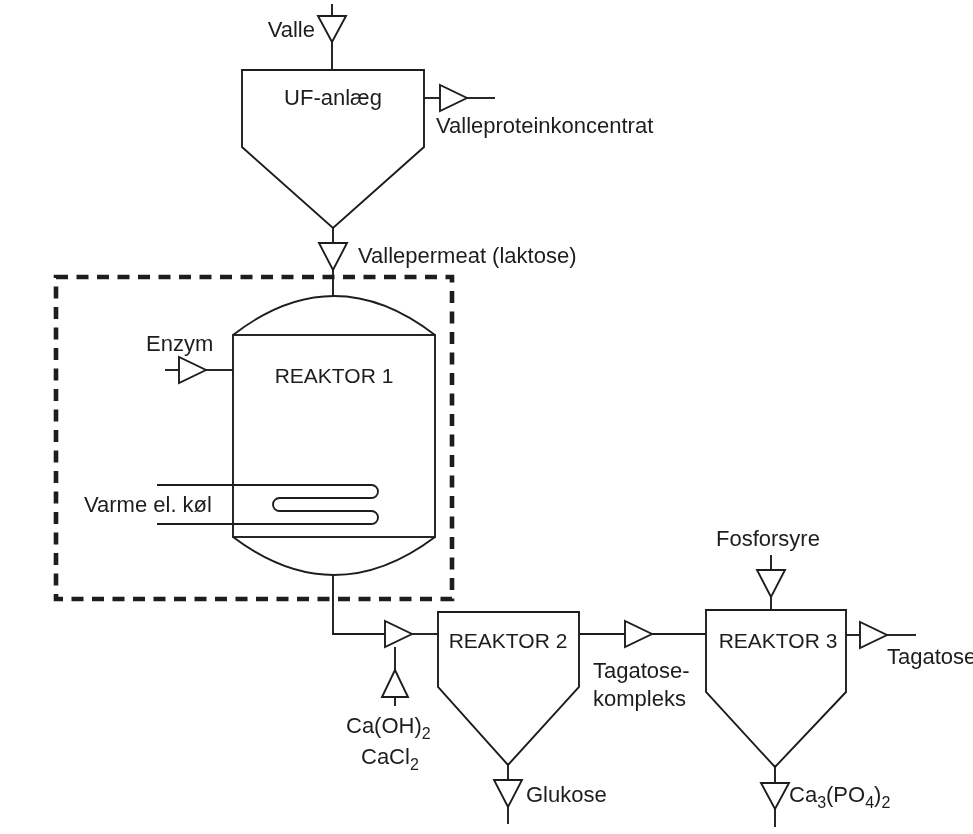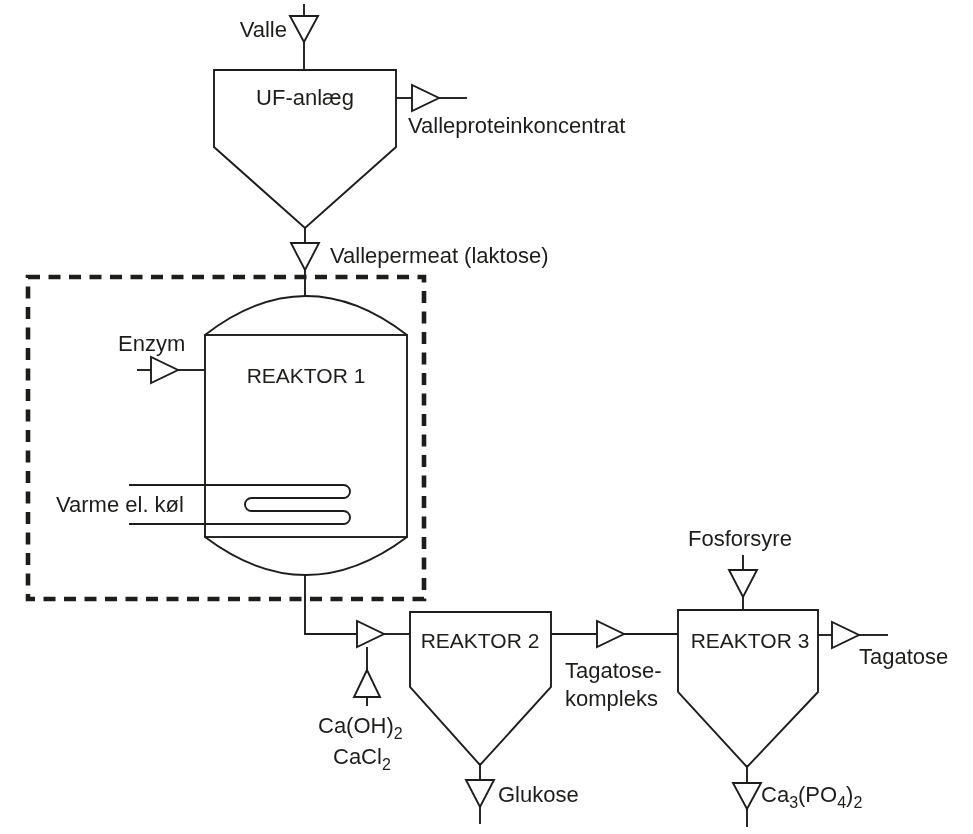--- a/index.html
+++ b/index.html
@@ -1,17 +1,17 @@
 <!DOCTYPE html>
 <html style="--line: #1d1d1b; --background: #ffffff;"><head>
 <meta charset="utf-8">
 <style>
   :root { --line: #1d1d1b; --background: #ffffff; }
   html, body { margin: 0; padding: 0; background: var(--background); }
-  .canvas { width: 944px; height: 834px; background: var(--background); }
+  .canvas { width: 944px; height: 834px; background: var(--background); margin-left: 28px; }
   svg { display: block; }
   svg text {
     font-family: "Liberation Sans", sans-serif;
     font-size: 22px;
     fill: var(--line);
   }
   .rlabel { font-size: 21px; }
   .sub { font-size: 16px; }
   .mid { text-anchor: middle; }
   .end { text-anchor: end; }

